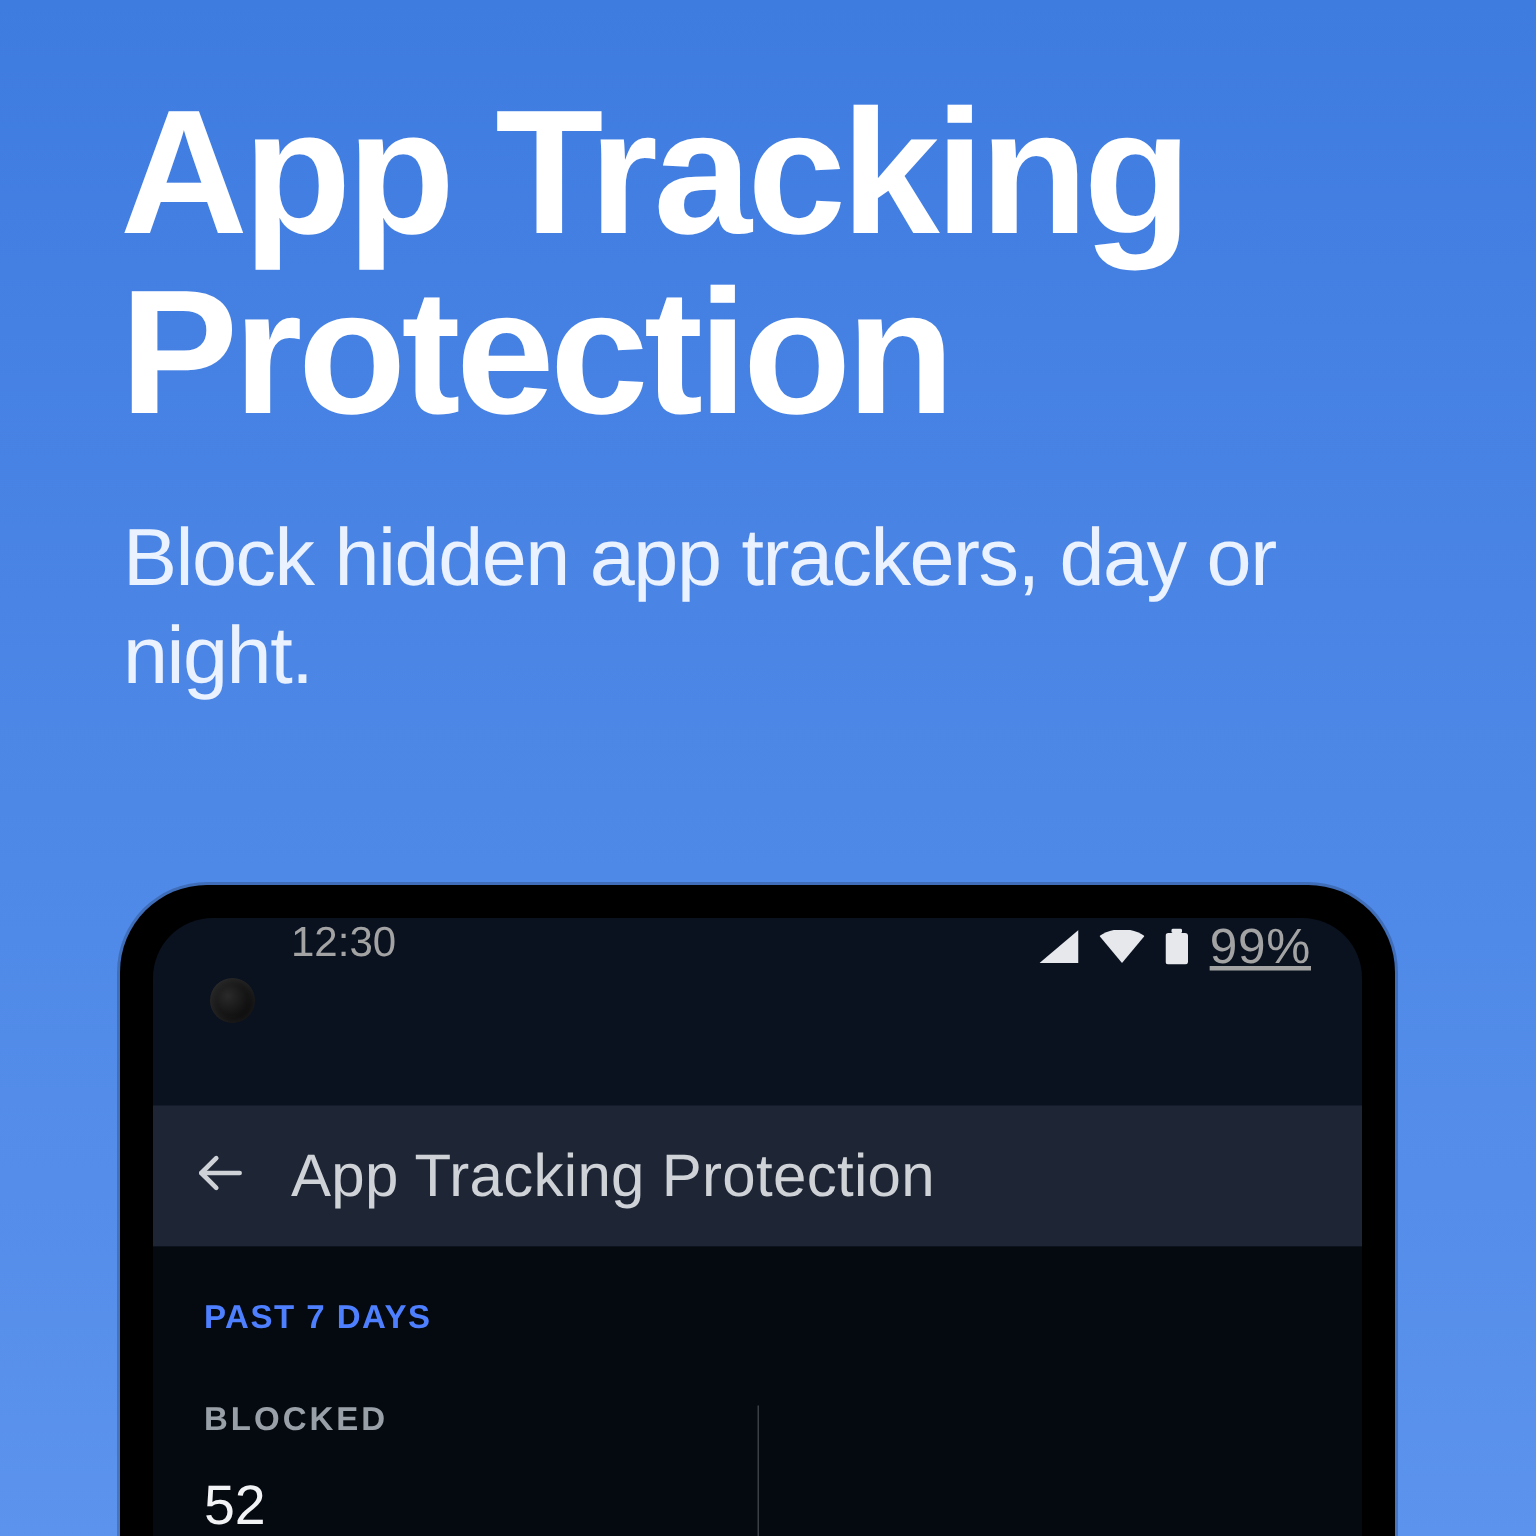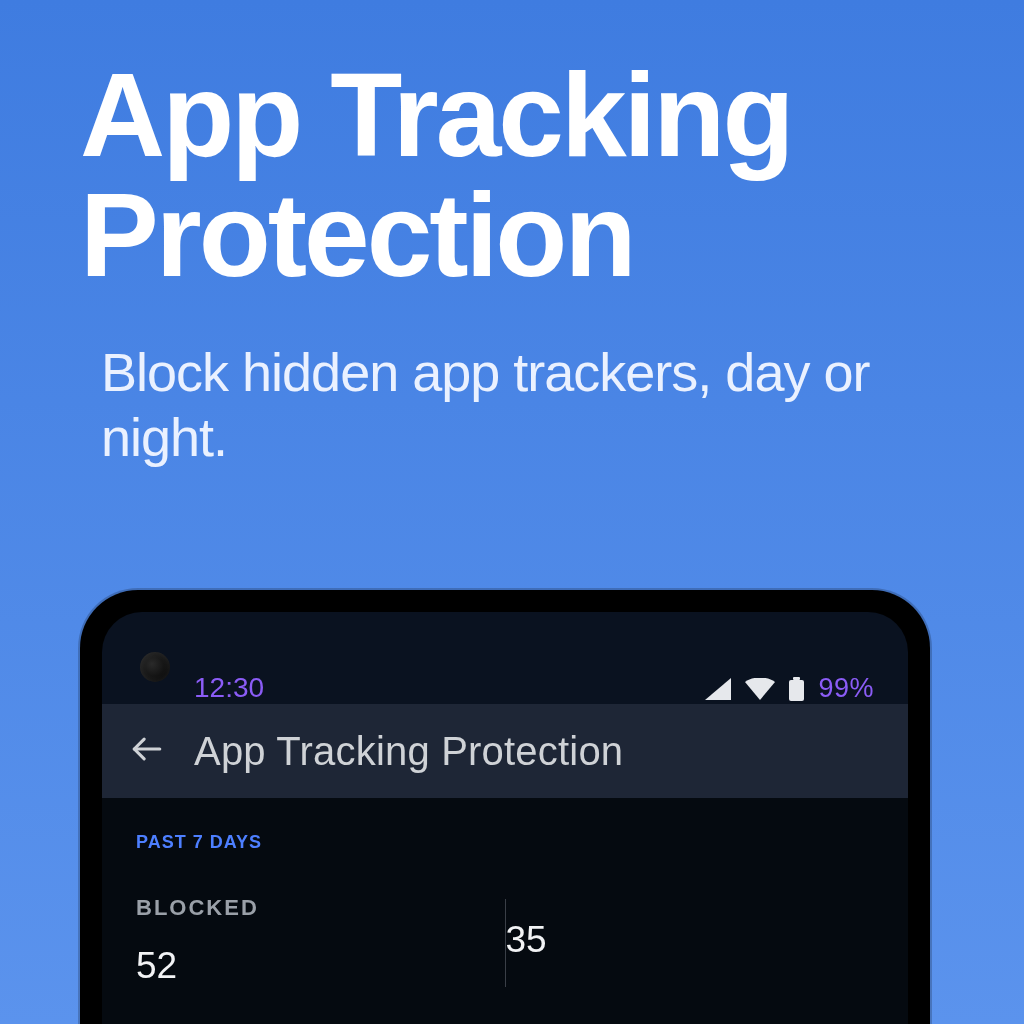--- a/index.html
+++ b/index.html
@@ -11,21 +11,20 @@
   }
   .hero-title {
     position:absolute; left:80px; top:55px; right:40px;
     font-size:118px; font-weight:800; line-height:1.02; letter-spacing:-3px;
     color:#fff;
   }
   .hero-sub {
     position:absolute; left:82px; top:340px; right:60px;
     font-size:54px; font-weight:400; line-height:1.2; letter-spacing:-1px;
     color:#eaf1ff;
-    margin-left:19px;
   }
   
   .phone {
     position:absolute; left:80px; top:590px;
     width:850px; height:600px;
     background:#000; border-radius:58px 58px 0 0;
     box-shadow:0 0 0 2px rgba(0,0,0,.2);
     overflow:hidden;
   }
   .phone-inner {
@@ -35,36 +34,36 @@
     overflow:hidden;
   }
   .camera {
     position:absolute; left:38px; top:40px;
     width:30px; height:30px; border-radius:50%;
     background:radial-gradient(circle at 40% 40%, #2a2a2a 0%, #111 55%, #000 80%);
     box-shadow:inset 0 0 6px rgba(255,255,255,.15);
   }
   
   .statusbar {
-    height:92px; display:flex; align-items:flex-end; justify-content:space-between;
-    padding:0 34px 0 92px; color:#8b5cf6; font-size:28px; font-weight:500;
+    height:125px; display:flex; align-items:flex-start; justify-content:space-between;
+    padding:0 34px 0 92px; color:#a3a3a3; font-size:28px; font-weight:500;
   }
   .sb-right { display:flex; align-items:center; gap:14px; }
   .sb-right svg { display:block; }
-  .sb-batt { font-size:27px; letter-spacing:.5px; }
+  .sb-batt { font-size:33px; letter-spacing:.5px;text-decoration:underline; }
   
   .appbar {
     height:94px; background:#1e2636;
     display:flex; align-items:center; gap:30px; padding:0 28px;
     color:#cfd2d6;
   }
   .appbar-title { font-size:40px; font-weight:400; letter-spacing:.2px; }
   
   .content { padding:34px 34px 0; background:#050a10; min-height:400px; }
-  .section-label { color:#4d7fff; font-size:18px; font-weight:700; letter-spacing:1px; }
+  .section-label { color:#4d7fff; font-size:22px; font-weight:700; letter-spacing:1px; }
   .stats { display:flex; margin-top:42px; }
   .stat { flex:1; position:relative; }
   .stat-label { color:#9aa0a8; font-size:22px; font-weight:600; letter-spacing:2px; }
   .stat-value { color:#f2f3f5; font-size:37px; font-weight:400; margin-top:24px; }
   .divider { width:1px; background:#3a3f47; align-self:stretch; margin-top:4px; }
 </style>
 </head>
 <body>
 
 <div class="canvas">
@@ -111,21 +110,20 @@
 
       <div class="content">
         <div class="section-label">PAST 7 DAYS</div>
         <div class="stats">
           <div class="stat">
             <div class="stat-label">BLOCKED</div>
             <div class="stat-value">52</div>
           </div>
           <div class="divider"></div>
           <div class="stat">
-            <div class="stat-value">35</div>
           </div>
         </div>
       </div>
 
     </div>
   </div>
 
 </div>
 
 </body></html>

